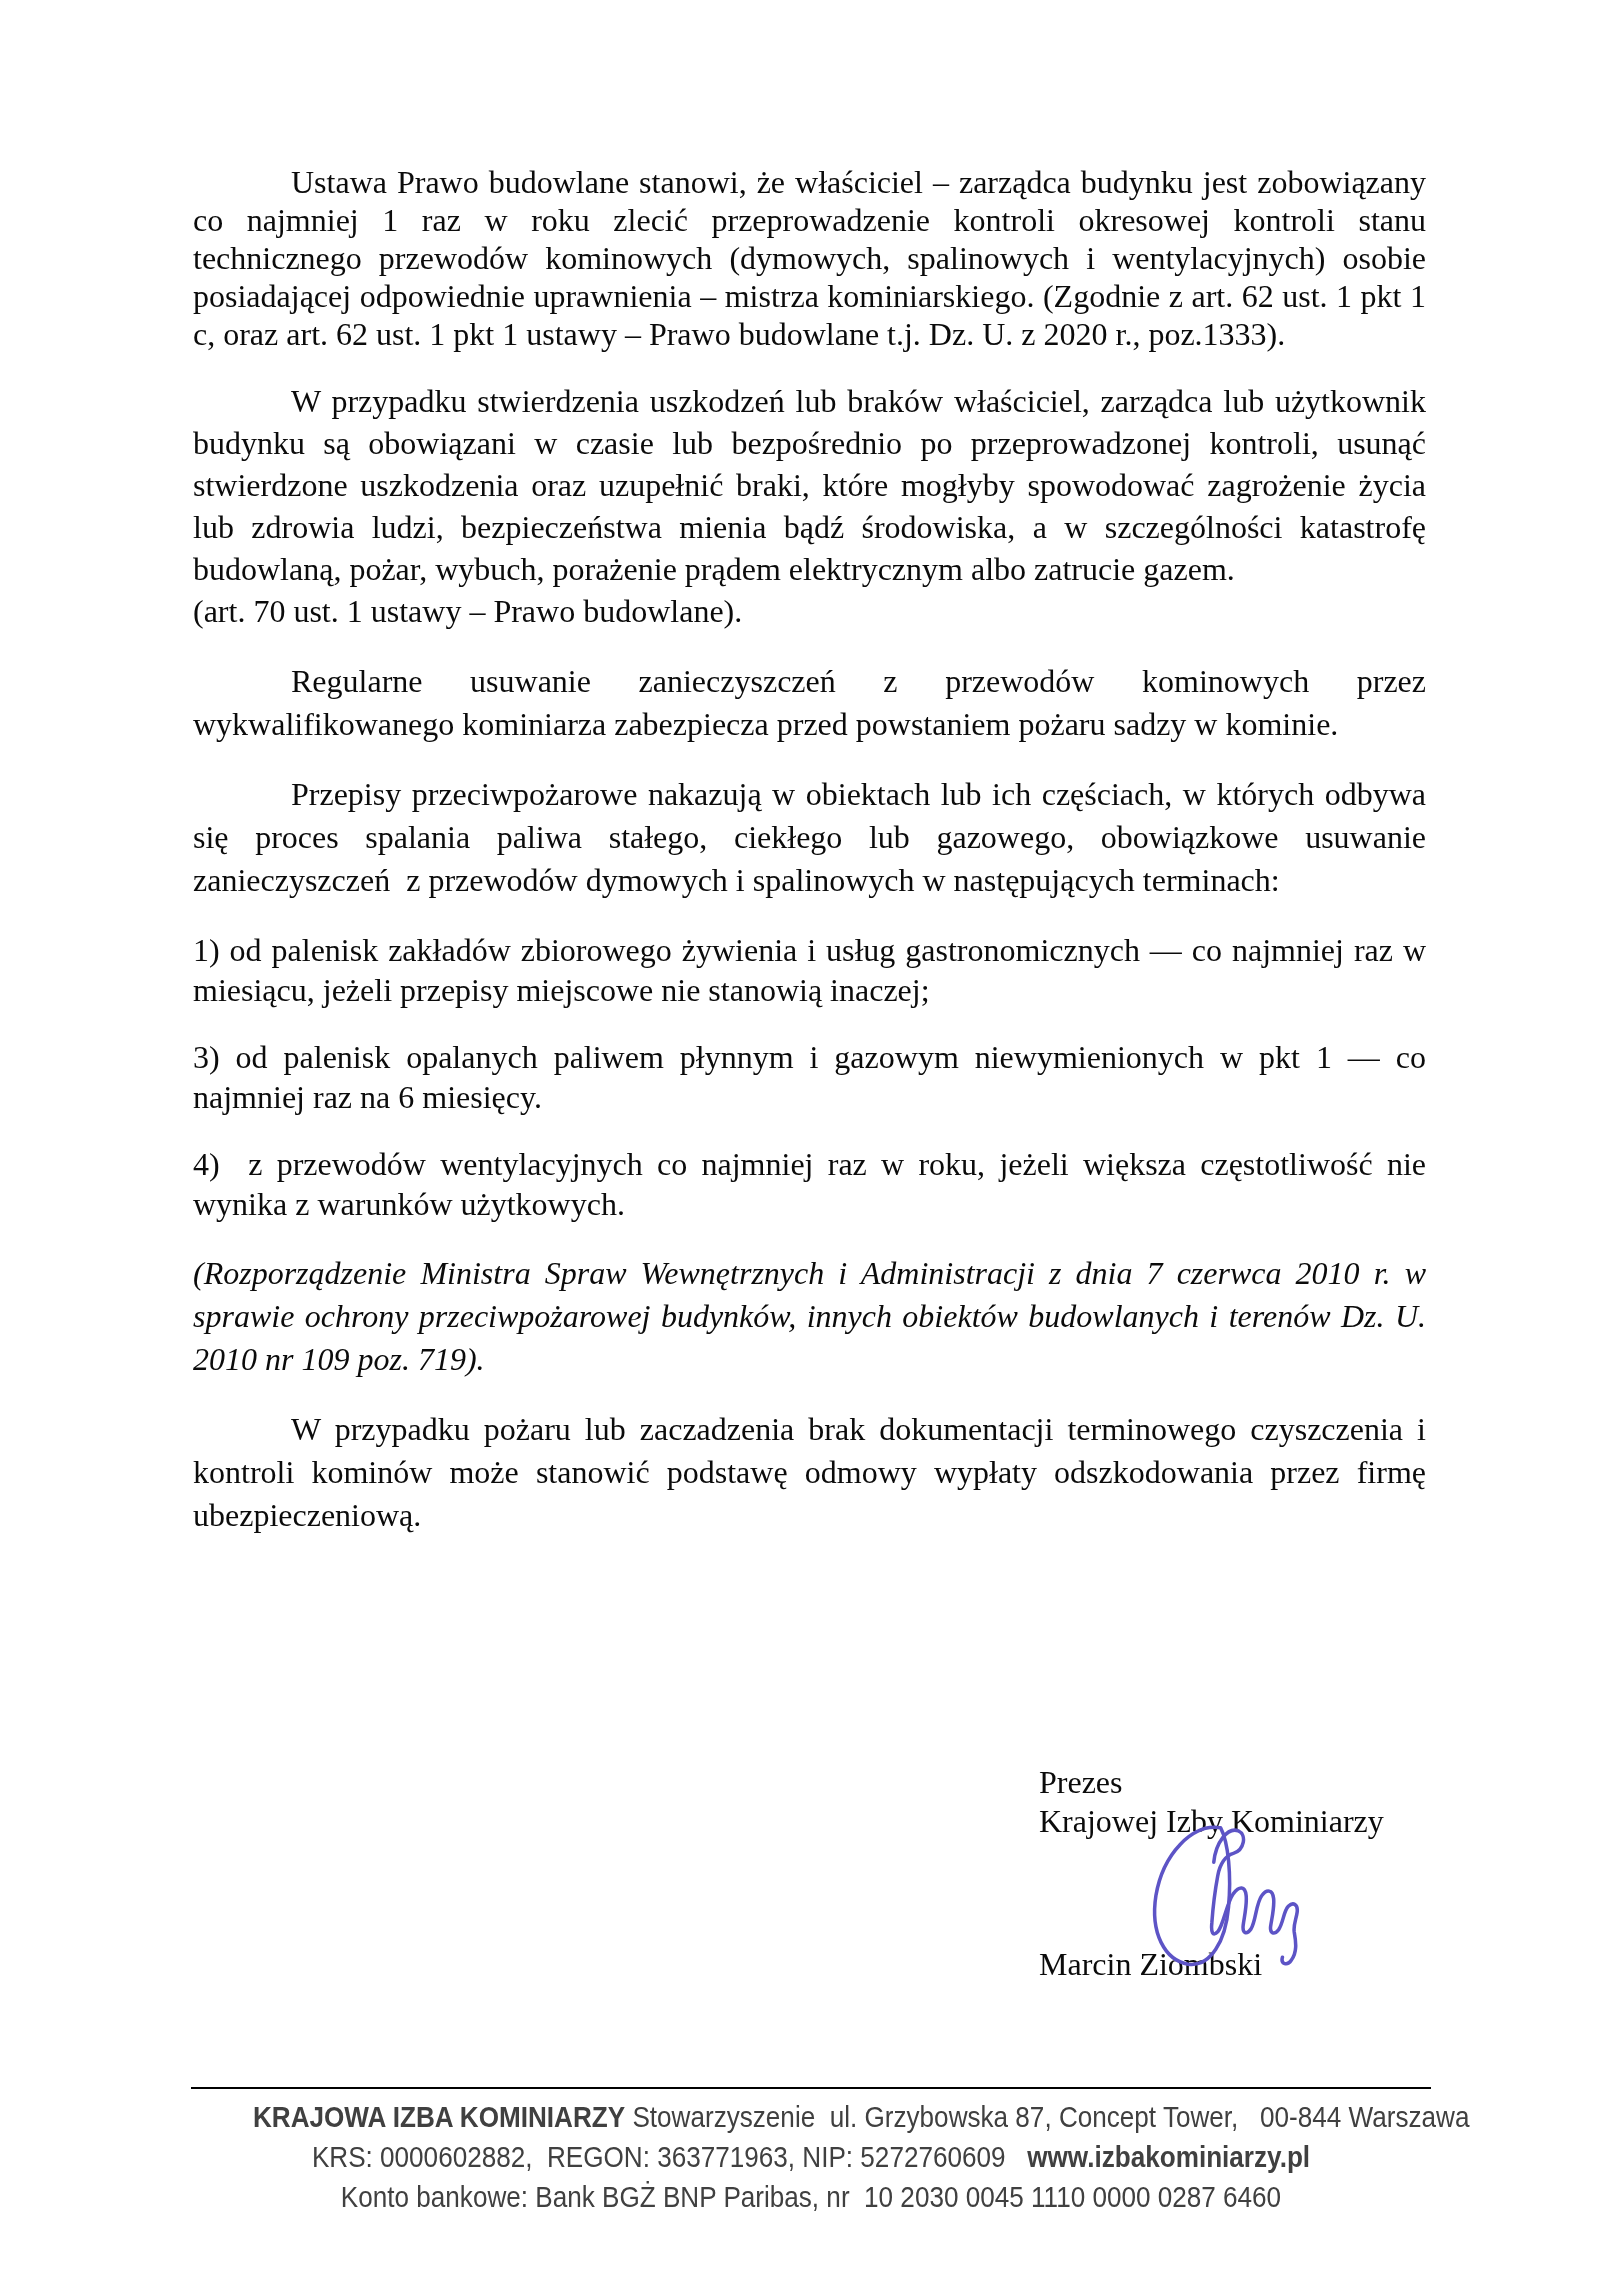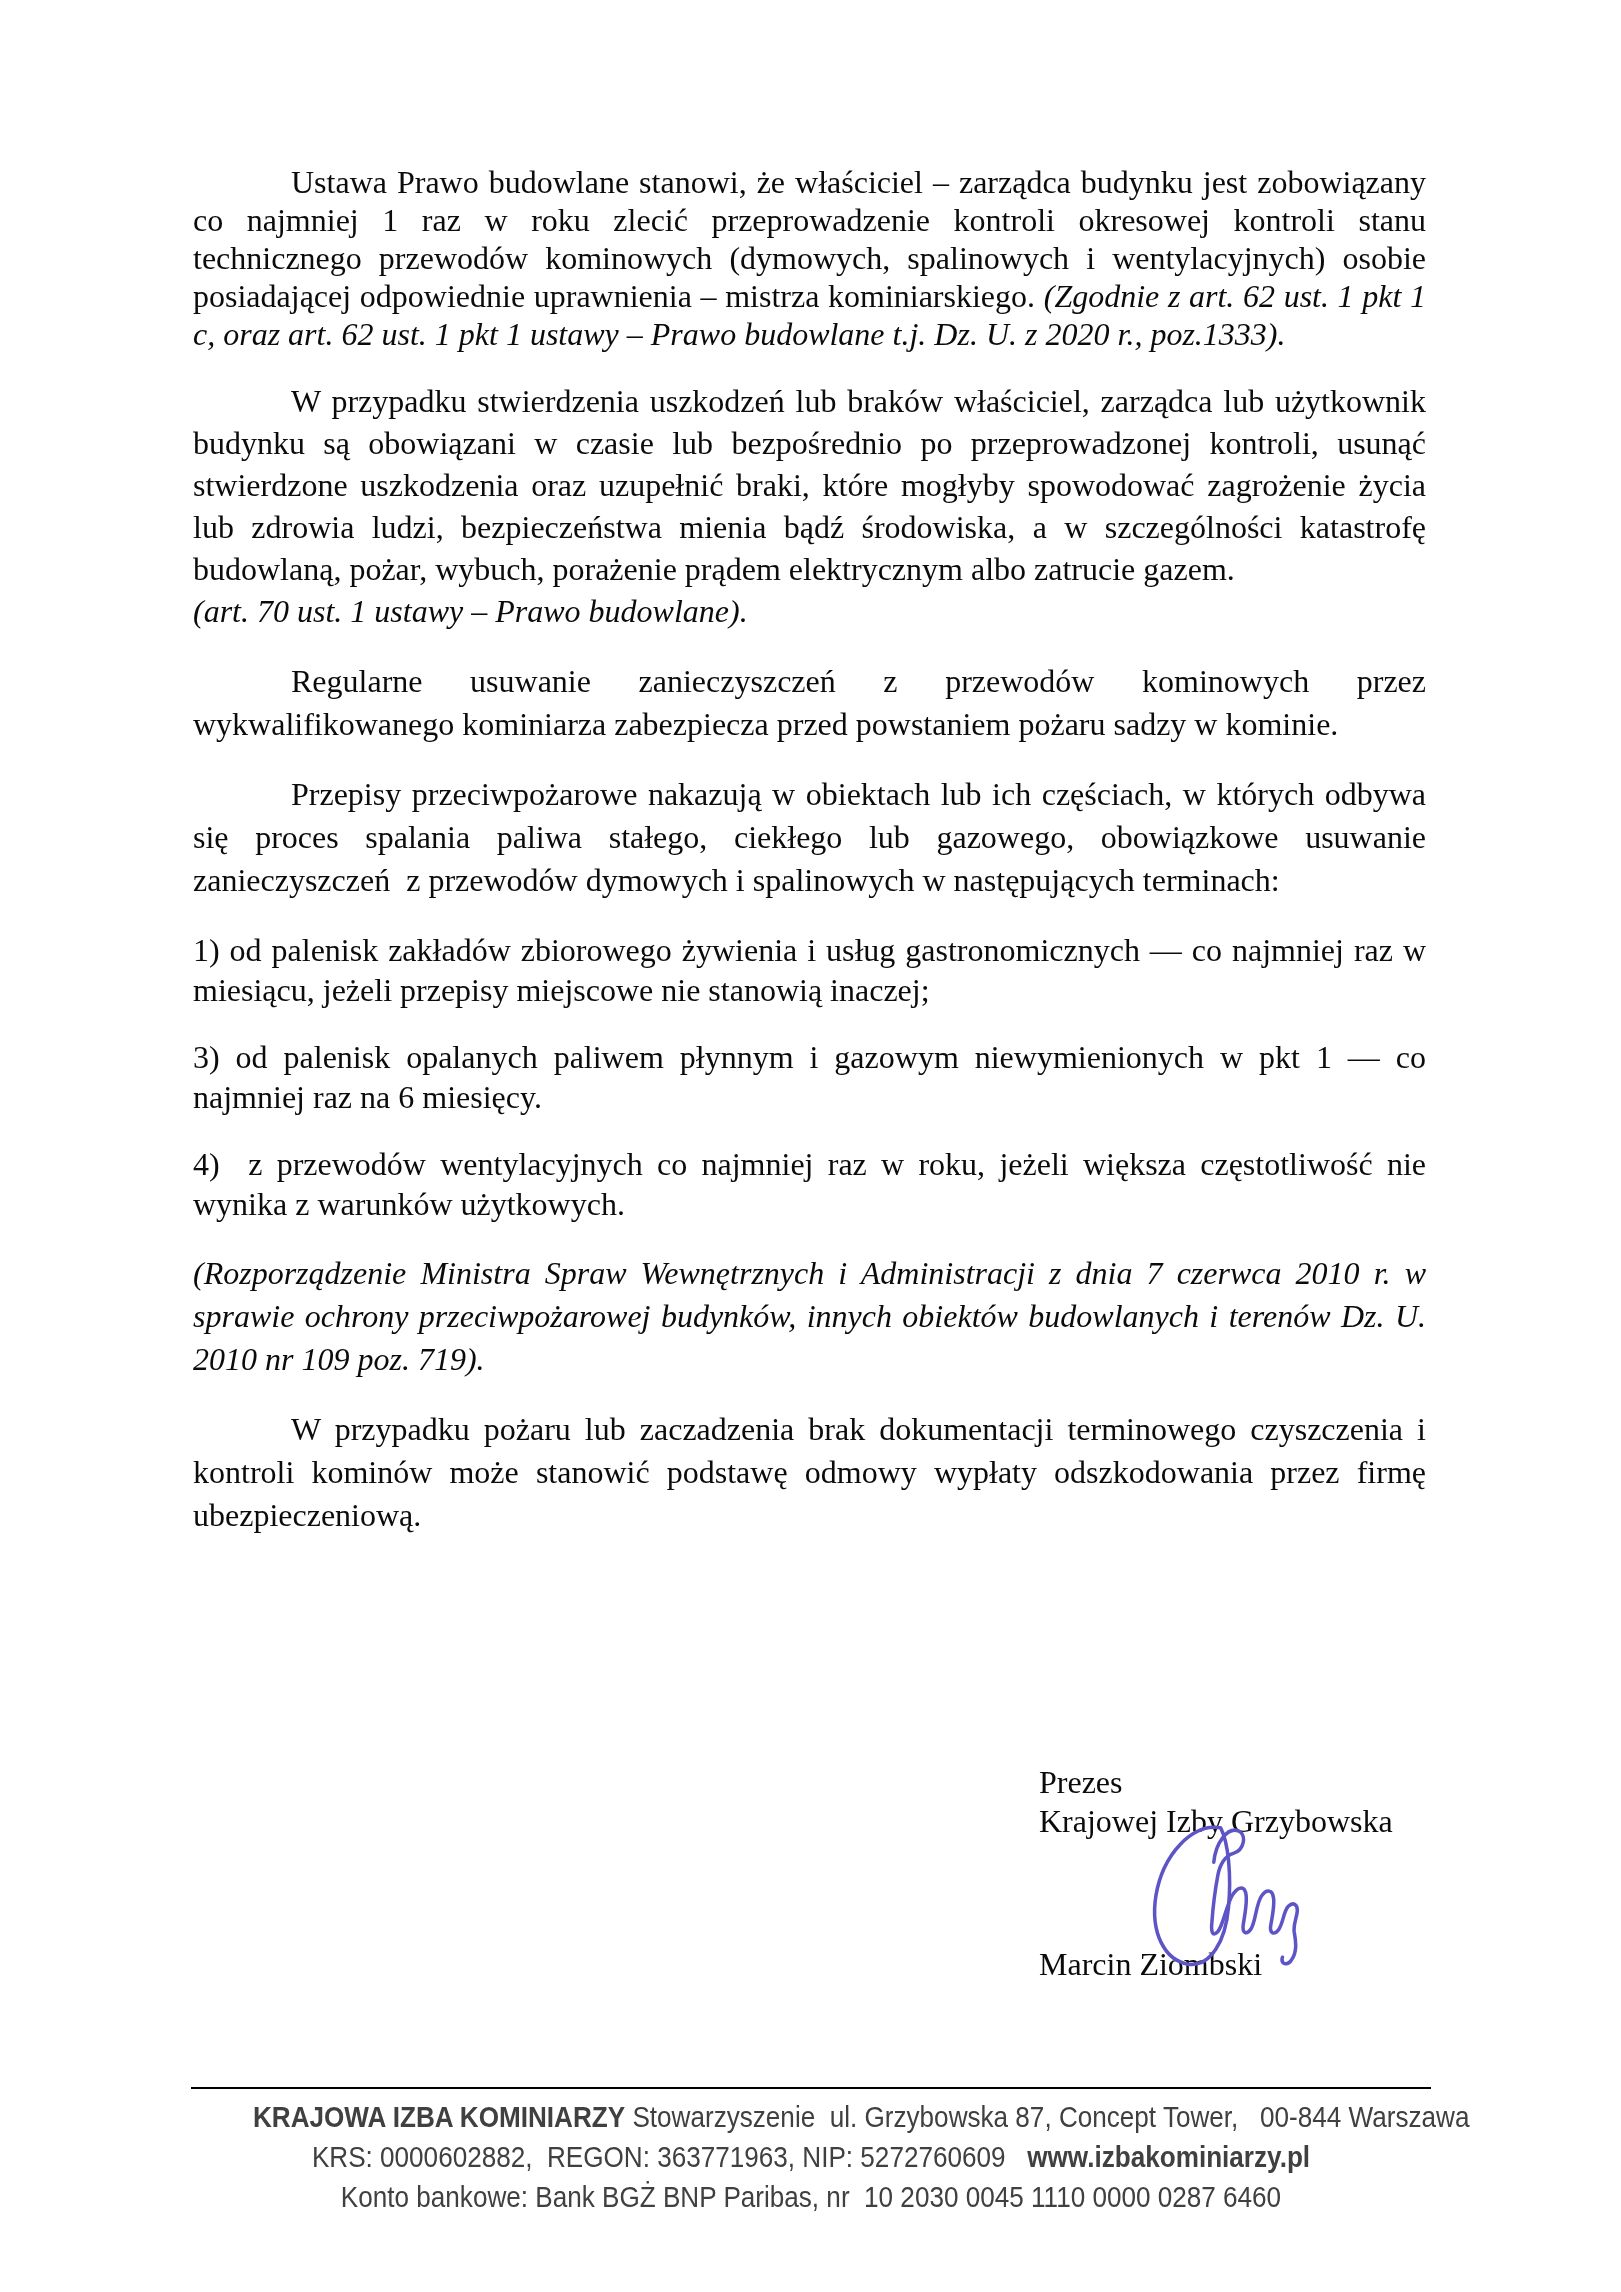--- a/index.html
+++ b/index.html
@@ -30,21 +30,21 @@
     text-justify: inter-word;
   }
   .para:last-child { margin-bottom: 16px; }
   .k-intro          { line-height: 38px; text-indent: 98px; }
   .k-obligations    { line-height: 42px; text-indent: 98px; }
   .k-statement-bold { line-height: 43px; text-indent: 98px; font-weight: 400; }
   .k-rules          { line-height: 43px; text-indent: 98px; }
   .k-list-item      { line-height: 40px; margin-top: 15px; }
   .k-reference      { line-height: 43px; font-style: italic; }
   .k-closing        { line-height: 43px; text-indent: 98px; }
-  .run-italic { font-style: italic; }
+  .run-italic { }
   .run-bold   { font-weight: 700; }
 
   
   .sig-block {
     position: absolute;
     left: 1039px;
     top: 1763px;
     width: 392px;
     text-align: left;
     font-size: 32px;
@@ -92,21 +92,21 @@
       <p class="para k-rules"><span>Przepisy przeciwpożarowe nakazują w obiektach lub ich częściach, w których odbywa się proces spalania paliwa stałego, ciekłego lub gazowego, obowiązkowe usuwanie zanieczyszczeń&nbsp; z przewodów dymowych i spalinowych w następujących terminach:</span></p>
       <p class="para k-list-item"><span>1) od palenisk zakładów zbiorowego żywienia i usług gastronomicznych — co najmniej raz w miesiącu, jeżeli przepisy miejscowe nie stanowią inaczej;</span></p>
       <p class="para k-list-item"><span>3) od palenisk opalanych paliwem płynnym i gazowym niewymienionych w pkt 1 — co najmniej raz na 6 miesięcy.</span></p>
       <p class="para k-list-item"><span>4)&nbsp; z przewodów wentylacyjnych co najmniej raz w roku, jeżeli większa częstotliwość nie wynika z warunków użytkowych.</span></p>
       <p class="para k-reference"><span>(Rozporządzenie Ministra Spraw Wewnętrznych i Administracji z dnia 7 czerwca 2010 r. w sprawie ochrony przeciwpożarowej budynków, innych obiektów budowlanych i terenów Dz. U. 2010 nr 109 poz. 719).</span></p>
       <p class="para k-closing"><span>W przypadku pożaru lub zaczadzenia brak dokumentacji terminowego czyszczenia i kontroli kominów może stanowić podstawę odmowy wypłaty odszkodowania przez firmę ubezpieczeniową.</span></p>
     </main>
 
   <div class="sig-block">
     <div>Prezes</div>
-    <div>Krajowej Izby Grzybowska</div>
+    <div>Krajowej Izby Kominiarzy</div>
     <div class="sig-name">Marcin Ziombski</div>
   </div>
 
   <svg class="sig-ink" viewBox="0 0 170 155" fill="none" xmlns="http://www.w3.org/2000/svg">
     <path d="M 77 7 C 48 2, 18 34, 11 76 C 5 114, 20 142, 44 146 C 67 149, 82 122, 85 88 C 88 56, 85 22, 77 7" stroke-width="3.6" stroke-linecap="round" stroke="#5d54c6"></path>
     <path d="M 70 42 C 72 22, 84 6, 95 10 C 104 14, 101 30, 90 33 C 82 35, 76 44, 74 56 C 71 72, 69 90, 68 104 C 67 114, 69 118, 74 113 C 80 106, 83 84, 90 74 C 96 66, 102 66, 103 76 C 104 86, 101 98, 100 106 C 99 114, 103 117, 108 110 C 113 102, 113 84, 119 76 C 124 69, 130 70, 131 79 C 132 88, 129 100, 128 107 C 127 114, 131 117, 136 111 C 141 104, 141 92, 146 87 C 151 82, 156 85, 155 93 C 154 100, 151 106, 152 113 C 154 124, 155 134, 149 142 C 145 148, 138 146, 140 139" stroke-width="3.6" stroke-linecap="round" stroke="#5d54c6"></path>
   </svg>
 
   <footer class="footer">
     <div class="footer-line">

